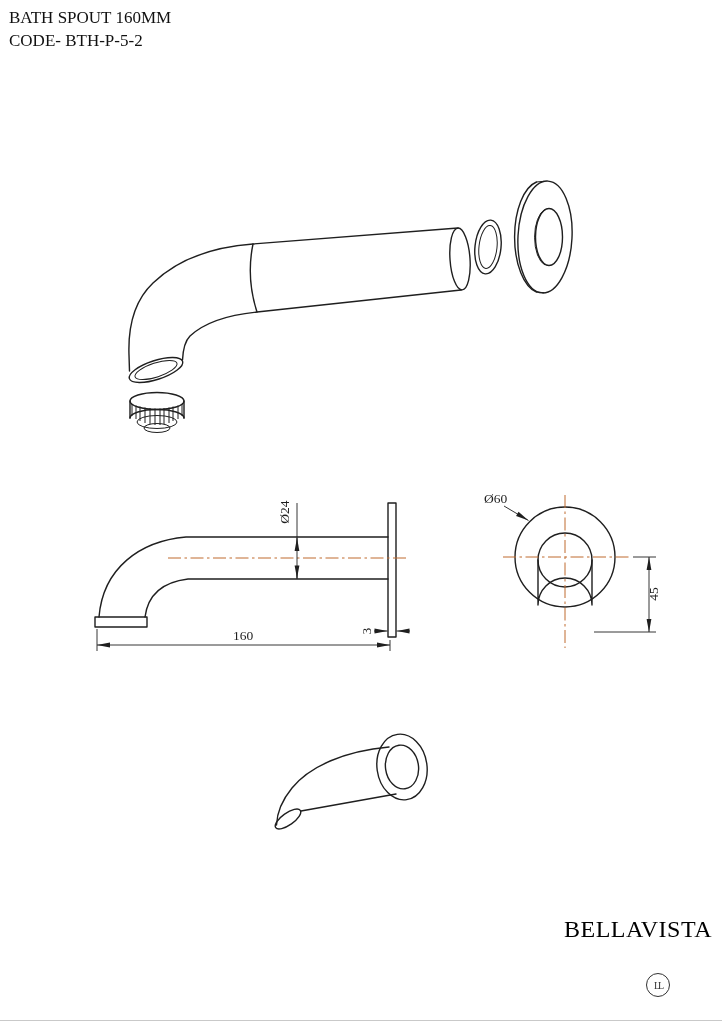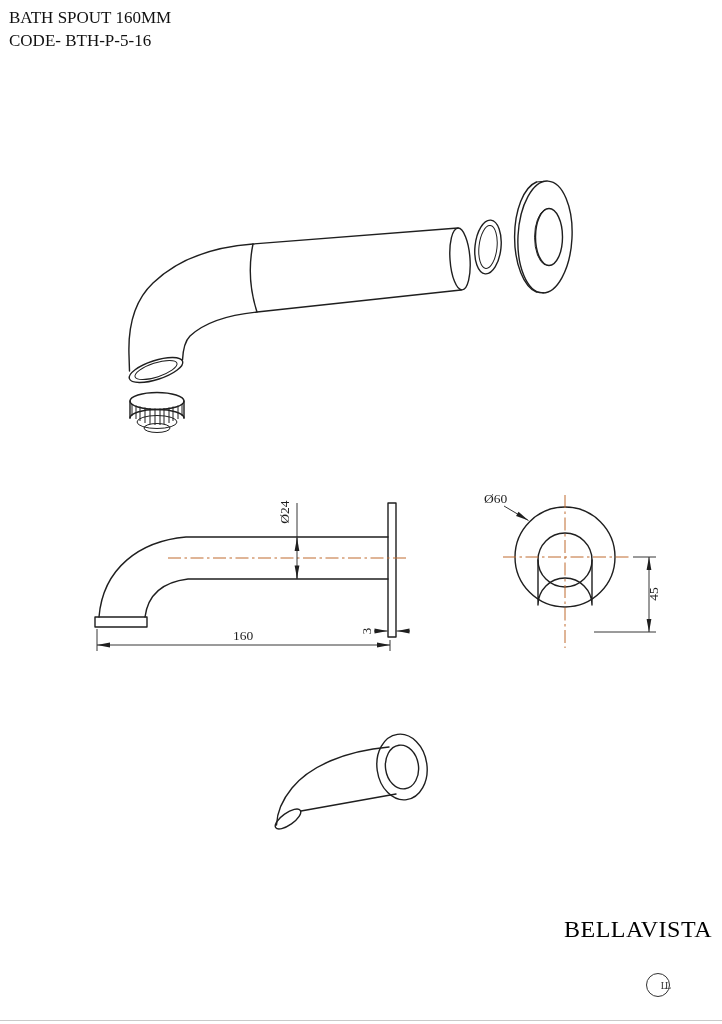--- a/index.html
+++ b/index.html
@@ -10,32 +10,32 @@
   svg.drawing{position:absolute;left:0;top:0;}
   .ln{fill:none;stroke-width:1.4;stroke-linecap:round;stroke-linejoin:round;}
   .thin{fill:none;stroke-width:1;}
   .dim{fill:none;stroke-width:0.9;}
   .cl{fill:none;stroke-width:1;stroke-dasharray:13 3.5 2.5 3.5;}
   .dimtext{font-family:"Liberation Serif",serif;font-size:13.5px;fill:#1f1f1f;}
   .brand{position:absolute;top:916px;right:10px;font-size:24px;letter-spacing:0.5px;
          color:#000;font-family:"Liberation Serif",serif;}
   .monogram{position:absolute;left:646px;top:973px;width:24px;height:24px;
             border:1.2px solid #333;border-radius:50%;box-sizing:border-box;
-            display:flex;align-items:center;justify-content:flex-end;
+            display:flex;align-items:center;justify-content:center;
             font-family:"Liberation Serif",serif;font-size:10px;letter-spacing:-2px;color:#333;}
   .baseline-rule{position:absolute;left:0;right:0;top:1020px;border-top:1px solid #c9c9c9;}
 </style>
 </head>
 <body>
 
 <div class="page">
 
   <div class="hdr">
     <div>BATH SPOUT 160MM</div>
-    <div>CODE- BTH-P-5-16</div>
+    <div>CODE- BTH-P-5-2</div>
   </div>
 
   <svg class="drawing" width="722" height="1024" viewBox="0 0 722 1024">
     <defs>
       <marker id="arw" viewBox="0 0 14 10" refX="14" refY="5" markerWidth="14" markerHeight="10" markerUnits="userSpaceOnUse" orient="auto-start-reverse">
         <path d="M1,2.6 L14,5 L1,7.4 Z" fill="#1f1f1f"></path>
       </marker>
     </defs>
 
     <g stroke="#1f1f1f">

